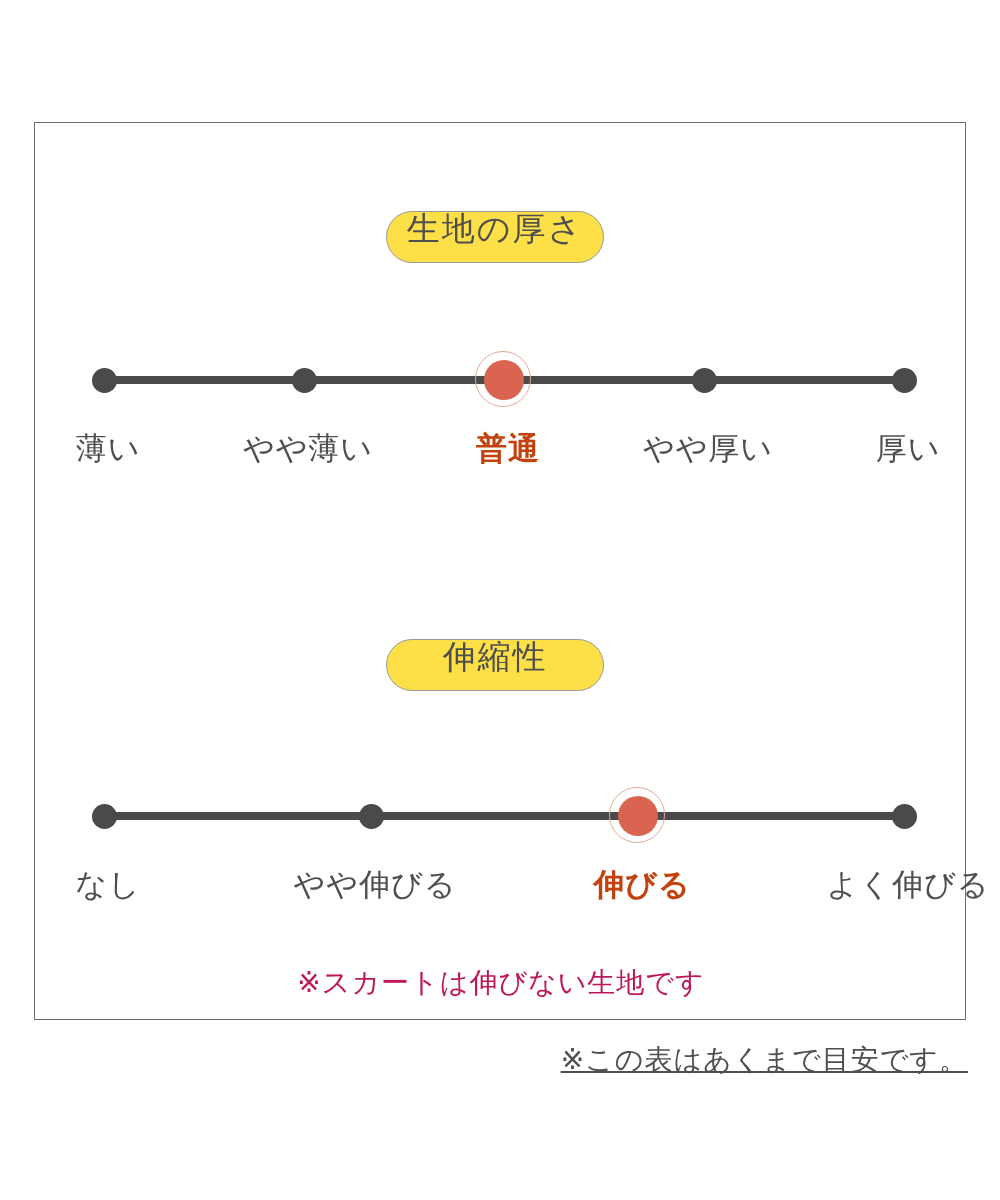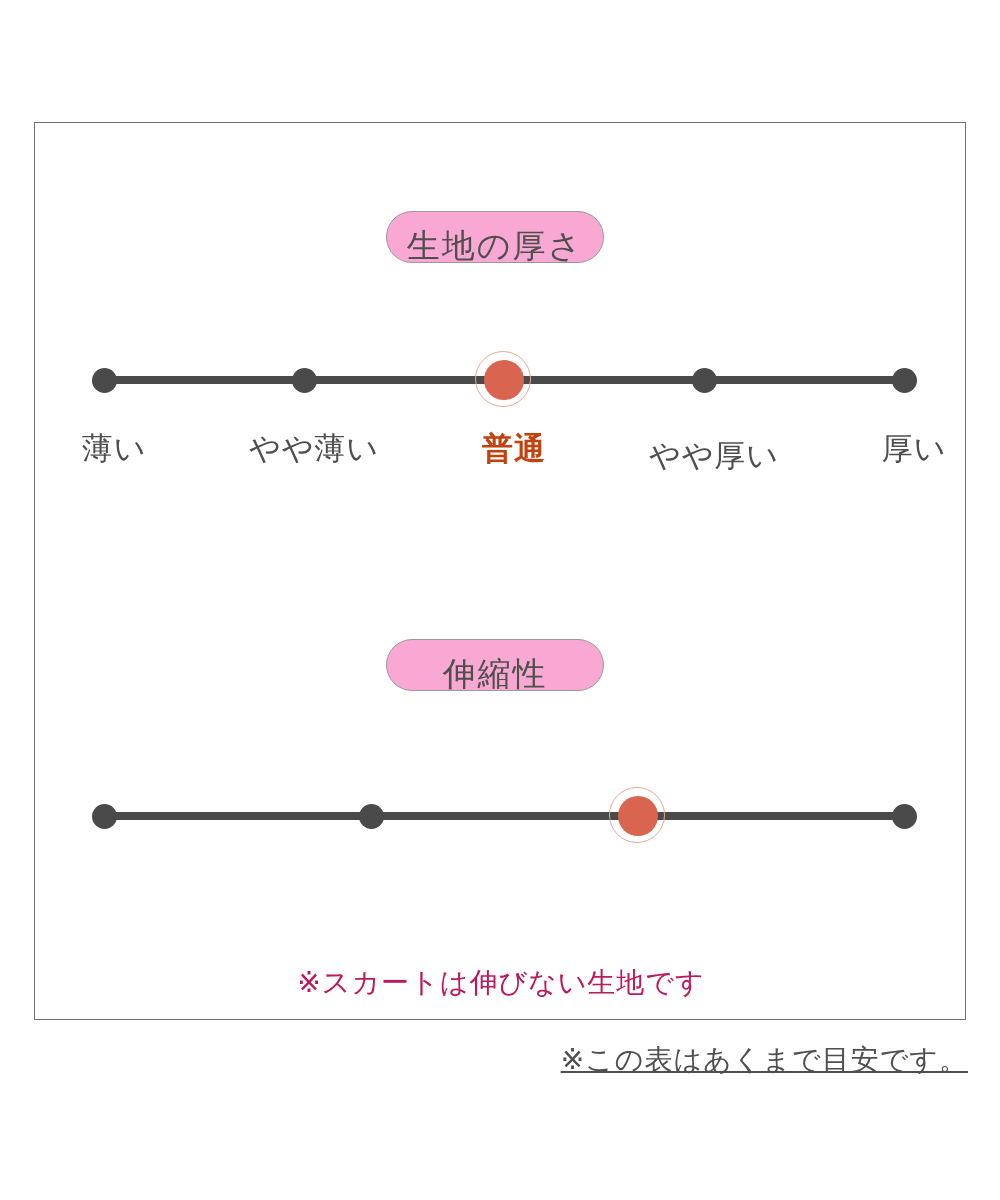--- a/index.html
+++ b/index.html
@@ -27,23 +27,23 @@
     border: 1px solid #6f6f6f;
     background: #ffffff;
   }
 
   
   .section-pill {
     position: absolute;
     box-sizing: border-box;
     border: 1.5px solid #9a9a9a;
     border-radius: 999px;
-    background: #f9a8d4;
+    background: #fde047;
     display: flex;
-    align-items: flex-end;
+    align-items: flex-start;
     justify-content: center;
     color: #4f4f4f;
     font-size: 33px;
     letter-spacing: 2px;
     font-weight: 400;
     line-height: 1;
   }
   #pill-thickness {
     left: 351px;   
     top: 88px;     
@@ -104,21 +104,21 @@
     margin-left: -29px;
     margin-top: -29px;
     border-radius: 50%;
     border: 1.5px solid #e2a996;
     box-sizing: border-box;
   }
 
   
   .scale-labels {
     position: absolute;
-    left: 10px;
+    left: 4px;
     width: 932px;
     height: 44px;
   }
   #labels-thickness { top: 304px; }  
   #labels-stretch   { top: 740px; }  
 
   .scale-label {
     position: absolute;
     top: 0;
     transform: translateX(-50%);
@@ -173,34 +173,40 @@
     <div class="scale-dot" style="left:269px;"></div>
     <div class="scale-dot is-selected" style="left:469px;"></div>
     <div class="scale-dot" style="left:669px;"></div>
     <div class="scale-dot" style="left:869px;"></div>
   </div>
 
   <div class="scale-labels" id="labels-thickness">
     <span class="scale-label" style="left:69px;">薄い</span>
     <span class="scale-label" style="left:269px;">やや薄い</span>
     <span class="scale-label is-selected" style="left:469px;">普通</span>
-    <span class="scale-label" style="left:669px;margin-top:7px;">やや厚い</span>
+    <span class="scale-label" style="left:669px;">やや厚い</span>
     <span class="scale-label" style="left:869px;">厚い</span>
   </div>
 
   <div class="section-pill" id="pill-stretch">
     <span>伸縮性</span>
   </div>
 
   <div class="scale" id="scale-stretch">
     <div class="scale-track"></div>
     <div class="scale-dot" style="left:69px;"></div>
     <div class="scale-dot" style="left:336px;"></div>
     <div class="scale-dot is-selected" style="left:603px;"></div>
     <div class="scale-dot" style="left:869px;"></div>
   </div>
 
+  <div class="scale-labels" id="labels-stretch">
+    <span class="scale-label" style="left:69px;">なし</span>
+    <span class="scale-label" style="left:336px;">やや伸びる</span>
+    <span class="scale-label is-selected" style="left:603px;">伸びる</span>
+    <span class="scale-label" style="left:869px;">よく伸びる</span>
+  </div>
 
   <div id="note-inner">※スカートは伸びない生地です</div>
 
 </div>
 
 <div id="note-outer">※この表はあくまで目安です。</div>
 
 </body></html>

